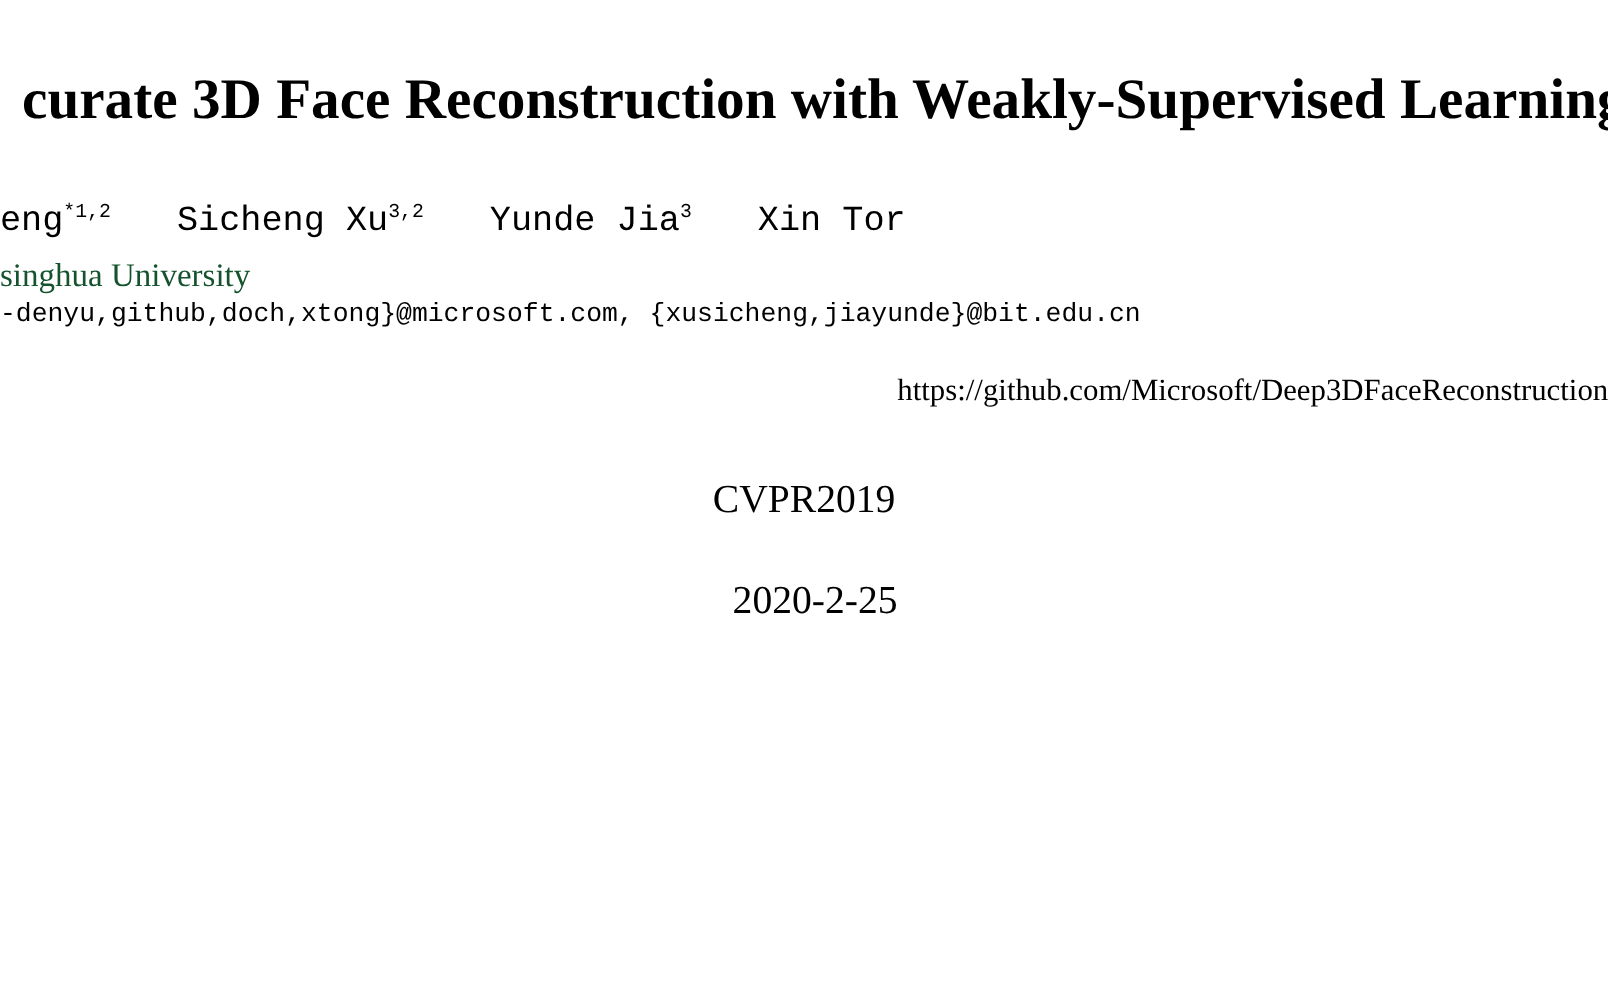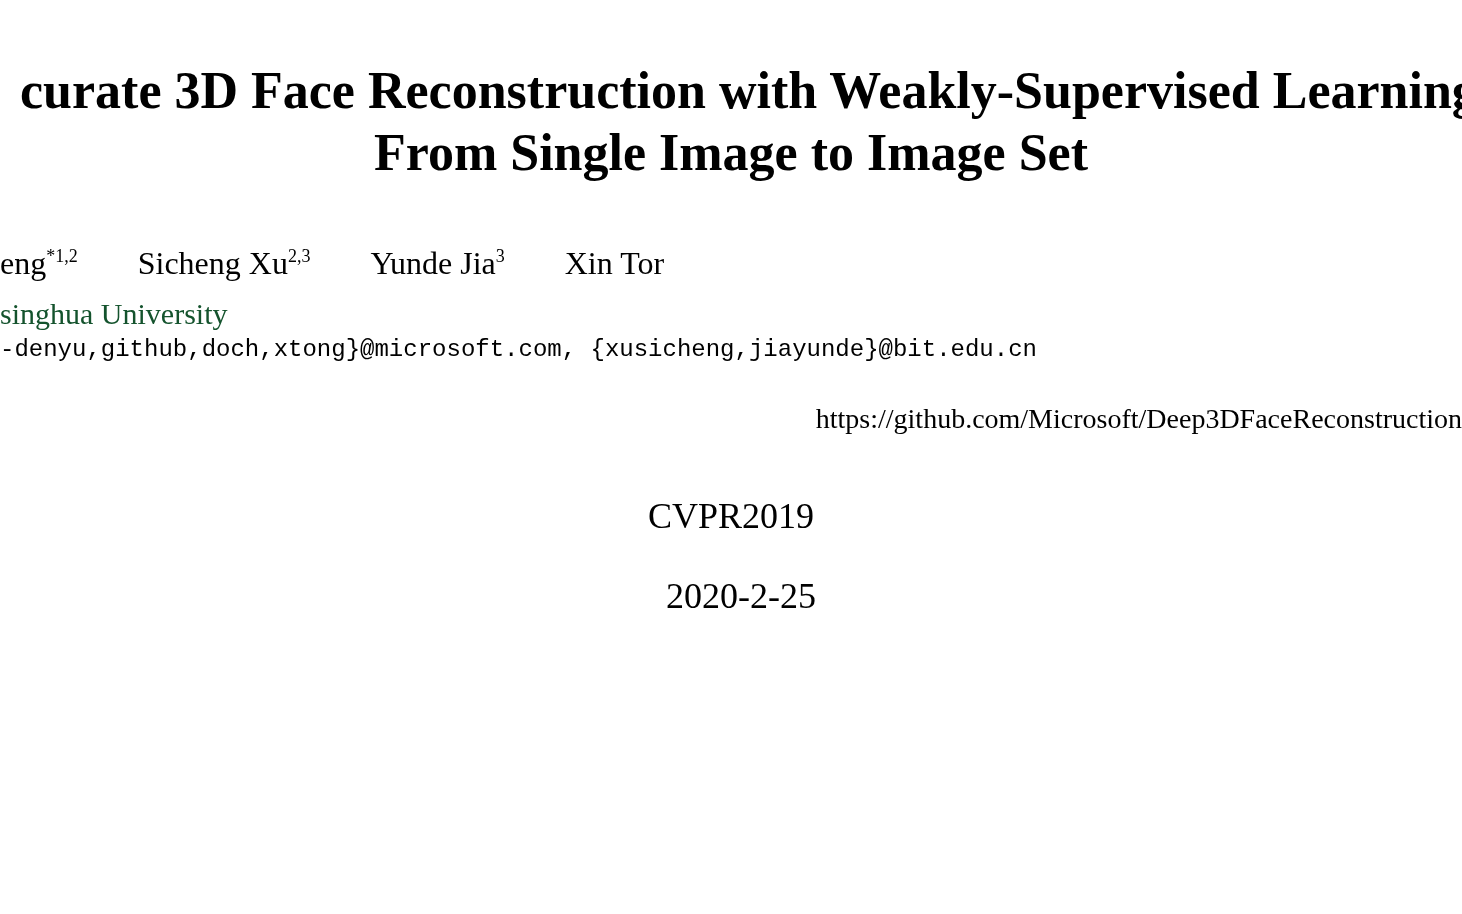--- a/index.html
+++ b/index.html
@@ -47,21 +47,21 @@
       font-size: 52px;
       font-weight: 900;
       color: #000000;
       line-height: 1.2;
       font-family: 'Times New Roman', Times, serif;
     }
 
     .author-name {
       font-size: 32px;
       color: #000000;
-      font-family: Liberation Serif, serif;
+      font-family: Liberation Mono, monospace;
       white-space: nowrap;
     }
 
     .author-name sup {
       font-size: 18px;
       vertical-align: super;
     }
 
     .affiliation {
       font-size: 30px;
@@ -95,21 +95,21 @@
       color: #000000;
       font-family: 'Times New Roman', Times, serif;
       text-align: right;
       margin-bottom: 60px;
       width: 100%;
     }
 
     .venue-section {
       width: 100%;
       text-align: center;
-      margin-bottom: 8px;
+      margin-bottom: 20px;
     }
 
     .venue-text {
       font-size: 36px;
       color: #000000;
       font-family: 'Times New Roman', Times, serif;
     }
 
     .date-section {
       width: 100%;
@@ -152,28 +152,27 @@
       gap: 50px;
     }
   </style>
 </head>
 <body>
 
 <div class="page-container">
 
   <div class="title-section">
     <div class="title-line1">curate 3D Face Reconstruction with Weakly-Supervised Learning</div>
-    <div class="title-line2">From Single Image to Image Set</div>
   </div>
 
   <div class="content-wrapper">
 
     <div class="authors-container">
       <span class="author-name">eng<sup>*1,2</sup></span>
-      <span class="author-name">Sicheng Xu<sup>2,3</sup></span>
+      <span class="author-name">Sicheng Xu<sup>3,2</sup></span>
       <span class="author-name">Yunde Jia<sup>3</sup></span>
       <span class="author-name">Xin Tor</span>
     </div>
 
     <div class="affiliations-container">
       <span class="affiliation">singhua University</span>
     </div>
 
     <div class="email-row">
       <span class="email-text">-denyu,github,doch,xtong}@microsoft.com, {xusicheng,jiayunde}@bit.edu.cn</span>

